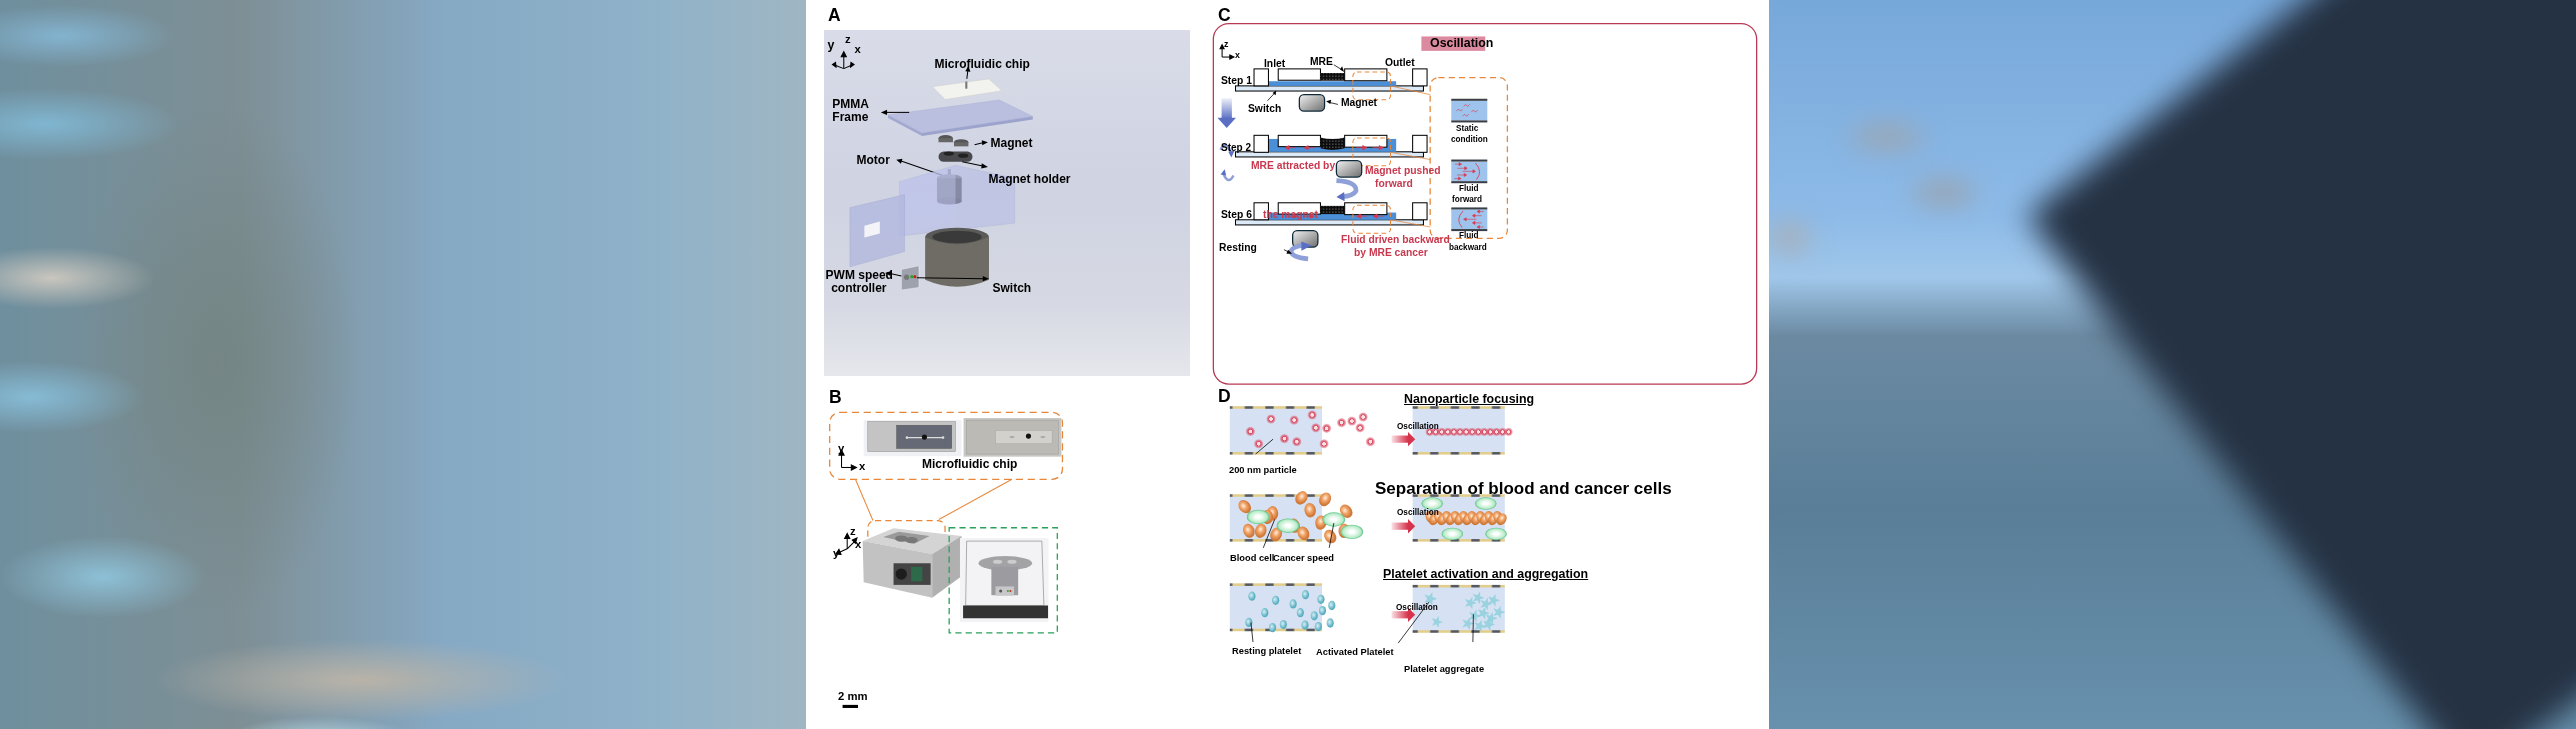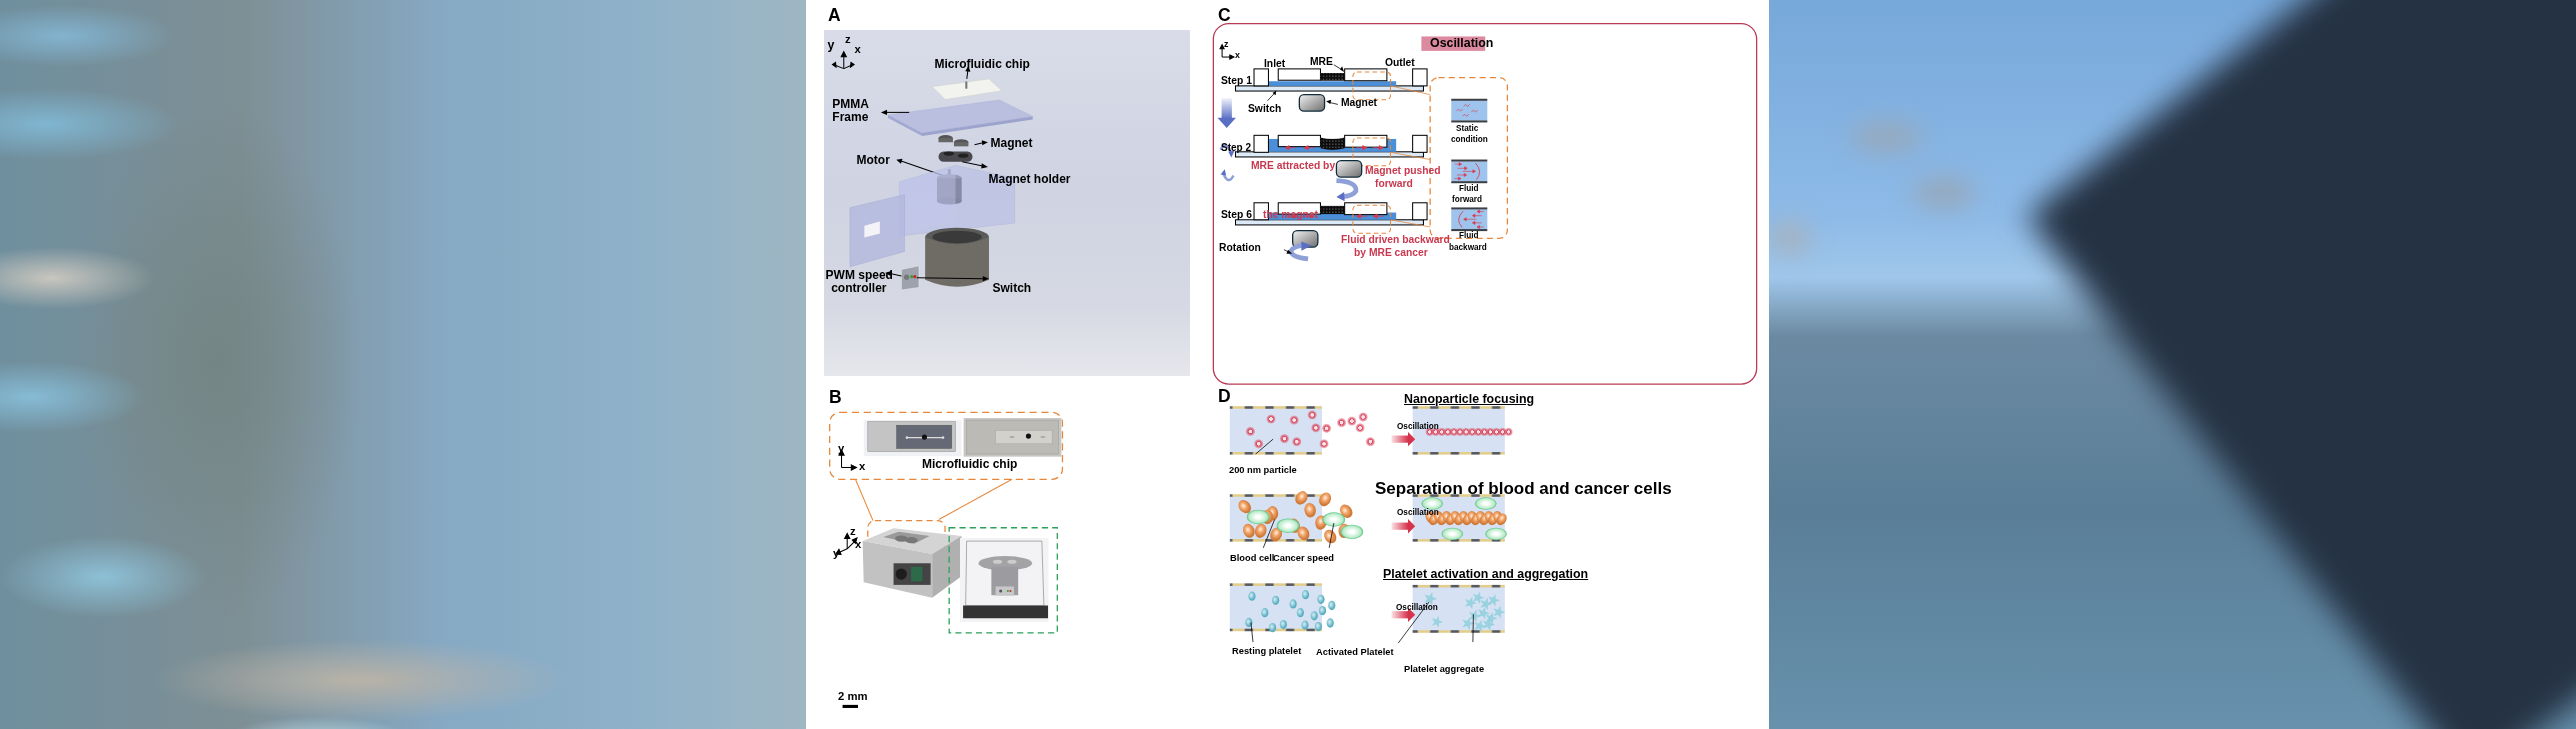--- a/index.html
+++ b/index.html
@@ -352,21 +352,21 @@
   <div class="t" style="left:535px;top:97px;font-size:10.3px;">Magnet</div>
   <div class="t" style="left:415px;top:75px;font-size:10.3px;">Step 1</div>
   <div class="t" style="left:415px;top:142px;font-size:10px;">Step 2</div>
   <div class="t" style="left:415px;top:209px;font-size:10.3px;">Step 6</div>
   <div class="t red" style="left:445px;top:160px;font-size:10.3px;">MRE attracted by</div>
   <div class="t red" style="left:457px;top:173px;font-size:10.3px;margin-top:36px;">the magnet</div>
   <div class="t red" style="left:559px;top:165px;font-size:10.3px;">Magnet pushed</div>
   <div class="t red" style="left:569px;top:178px;font-size:10.3px;">forward</div>
   <div class="t red" style="left:535px;top:234px;font-size:10.3px;">Fluid driven backward</div>
   <div class="t red" style="left:548px;top:247px;font-size:10.3px;">by MRE cancer</div>
-  <div class="t" style="left:413px;top:242px;font-size:10.3px;">Rotation</div>
+  <div class="t" style="left:413px;top:242px;font-size:10.3px;">Resting</div>
   <div class="t" style="left:650px;top:124px;font-size:8.2px;">Static</div>
   <div class="t" style="left:645px;top:135px;font-size:8.2px;">condition</div>
   <div class="t" style="left:653px;top:184px;font-size:8.2px;">Fluid</div>
   <div class="t" style="left:646px;top:195px;font-size:8.2px;">forward</div>
   <div class="t" style="left:653px;top:231px;font-size:8.2px;">Fluid</div>
   <div class="t" style="left:643px;top:243px;font-size:8.2px;">backward</div>
 
   <div class="plabel" style="left:412px;top:386px;">D</div>
   <svg id="dsvg" width="963" height="730" style="left:0;top:0;" viewBox="0 0 1870 1416">
     <defs>

